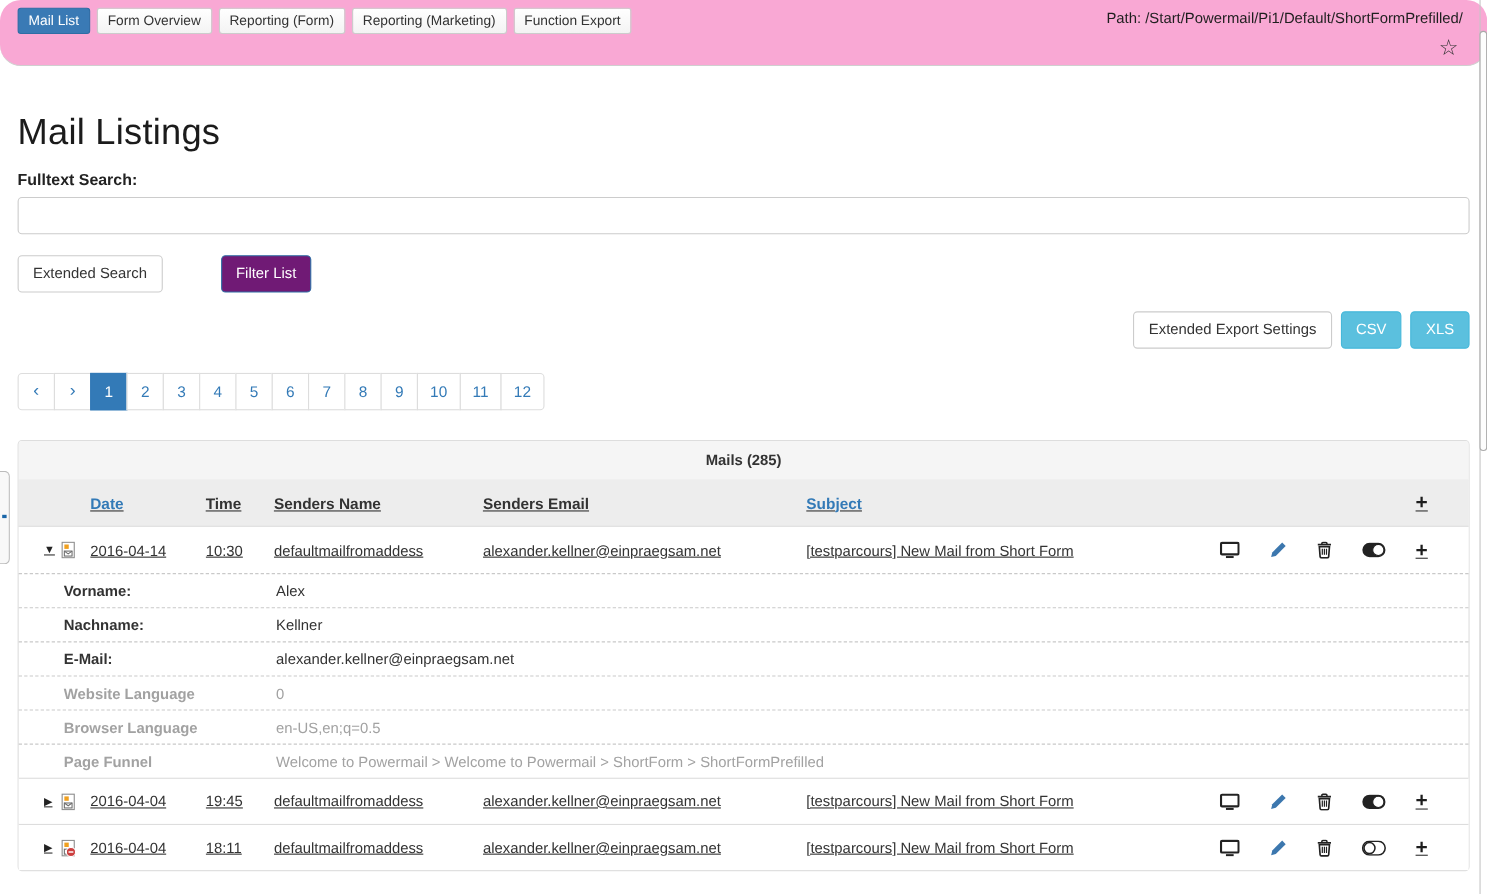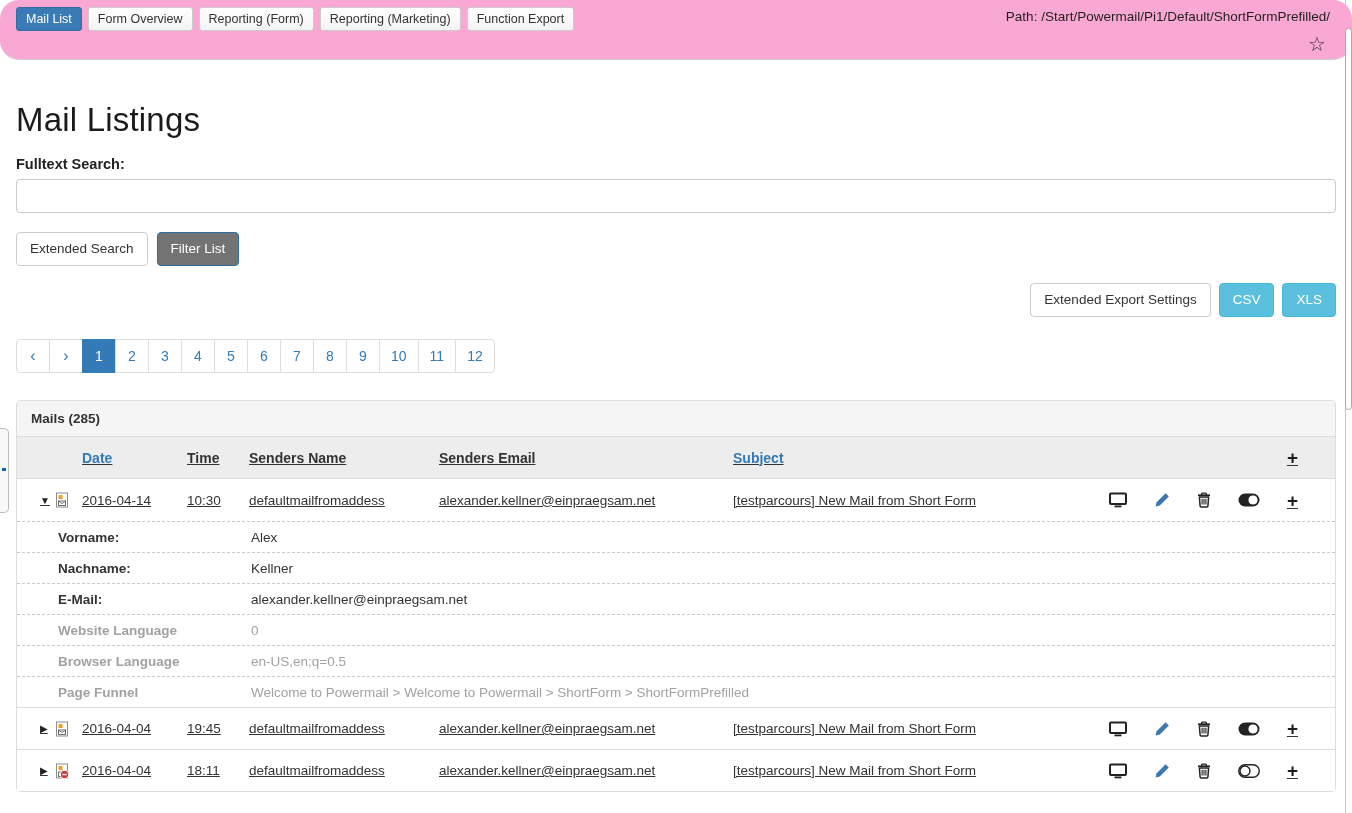--- a/index.html
+++ b/index.html
@@ -32,40 +32,40 @@
   .search-label { display:block; font-weight:bold; font-size:14.5px; margin:0 0 7px; color:#222; }
   .search-input {
     width:100%; height:34px; border:1px solid #ccc; border-radius:4px;
     padding:6px 12px; font-size:14px; font-family:inherit; outline:none;
   }
   .btn {
     display:inline-flex; align-items:center; justify-content:center;
     padding:7px 13px; font-size:13.5px; line-height:18px; border-radius:4px;
     border:1px solid #ccc; background:#fff; color:#333; cursor:pointer; white-space:nowrap;
   }
-  .btn-primary { background:#737373; border-color:#2e6da4; color:#fff; }
+  .btn-primary { background:#701a75; border-color:#2e6da4; color:#fff;margin-left:44px; }
   .btn-info { background:#5bc0de; border-color:#46b8da; color:#fff; }
   .actions-row { margin-top:19px; display:flex; gap:9px; }
   .export-row { margin-top:17px; display:flex; gap:8px; justify-content:flex-end; }
   
   .pagination { margin-top:22px; display:flex; list-style:none; padding:0; }
   .page-item {
     min-width:34px; height:34px; padding:0 11px; display:flex; align-items:center; justify-content:center;
     border:1px solid #ddd; margin-left:-1px; background:#fff; color:#337ab7;
     font-size:14px; cursor:pointer;
   }
   .page-item:first-child { border-radius:4px 0 0 4px; margin-left:0; }
   .page-item:last-child { border-radius:0 4px 4px 0; }
   .page-item.active { background:#337ab7; border-color:#337ab7; color:#fff; }
   .page-item.chev { color:#337ab7; font-size:16px; }
   
   .panel { margin-top:27px; border:1px solid #ddd; border-radius:4px; background:#fff; }
   .panel-heading {
     background:#f5f5f5; border-bottom:1px solid #ddd; border-radius:3px 3px 0 0;
-    padding:10px 14px; font-weight:bold; font-size:13.5px; color:#333;
+    padding:10px 14px; font-weight:bold; font-size:13.5px; color:#333;text-align:center;
   }
   .row-grid {
     display:grid;
     grid-template-columns:20px 28px 105px 62px 190px 294px 1fr 240px;
     align-items:center; padding-left:17px;text-decoration:underline;
   }
   .thead { background:#ededed; height:42px; font-weight:bold; font-size:14px; border-bottom:1px solid #ddd; }
   .th-link { color:#337ab7; cursor:pointer; }
   .mail-row { height:42px; background:#fff; font-size:13.5px; }
   .mail-row + .mail-row, .sep-top { border-top:1px solid #ddd; }

